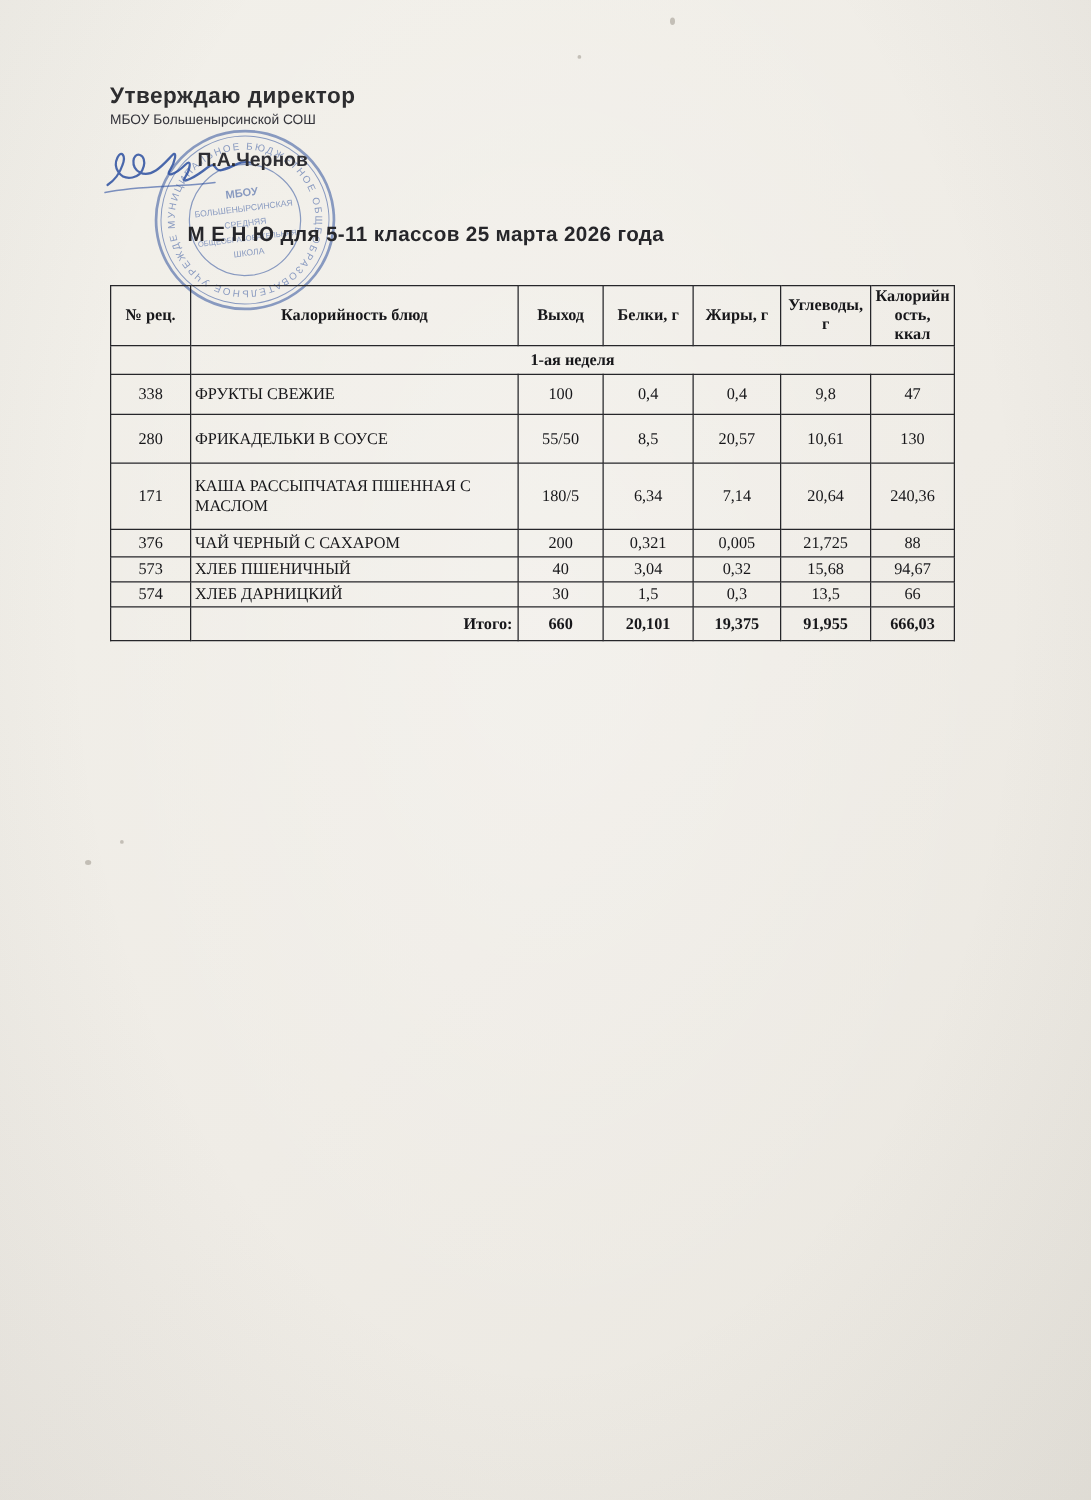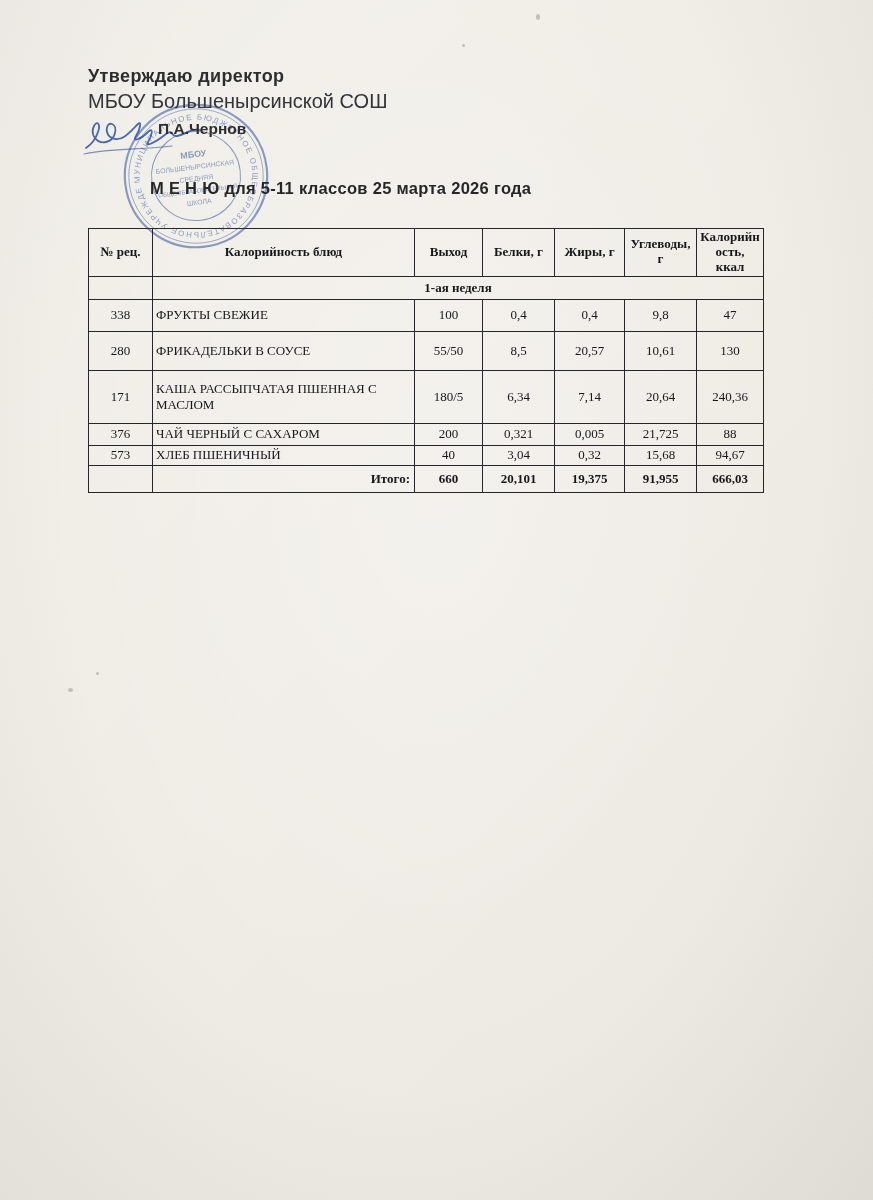--- a/index.html
+++ b/index.html
@@ -19,21 +19,21 @@
     background:radial-gradient(ellipse at 50% 40%,rgba(255,255,255,0.25) 0%,rgba(0,0,0,0) 60%,rgba(90,85,75,0.08) 100%);
   }
   .speck{position:absolute;border-radius:50%;background:#8b8679;opacity:.45;}
 
   .approve-line1{
     position:absolute;left:88px;top:66px;
     font-size:18px;letter-spacing:.4px;color:#2d2d2f;font-weight:bold;
   }
   .approve-line2{
     position:absolute;left:88px;top:90px;
-    font-size:20px;color:#33333a;
+    font-size:11px;color:#33333a;
   }
   .approver-name{
     position:absolute;left:158px;top:120px;
     font-size:15.5px;color:#2e2e33;font-weight:bold;
   }
   .signature{
     position:absolute;left:82px;top:104px;width:150px;height:60px;
   }
   .stamp{
     position:absolute;left:112px;top:92px;width:168px;height:168px;
@@ -182,20 +182,29 @@
       </tr>
       <tr class="r-573">
         <td class="num">573</td>
         <td class="name">ХЛЕБ ПШЕНИЧНЫЙ</td>
         <td class="val">40</td>
         <td class="val">3,04</td>
         <td class="val">0,32</td>
         <td class="val">15,68</td>
         <td class="val">94,67</td>
       </tr>
+      <tr class="r-574">
+        <td class="num">574</td>
+        <td class="name">ХЛЕБ ДАРНИЦКИЙ</td>
+        <td class="val">30</td>
+        <td class="val">1,5</td>
+        <td class="val">0,3</td>
+        <td class="val">13,5</td>
+        <td class="val">66</td>
+      </tr>
 
       <tr class="total">
         <td class="num"></td>
         <td class="name">Итого:</td>
         <td class="val">660</td>
         <td class="val">20,101</td>
         <td class="val">19,375</td>
         <td class="val">91,955</td>
         <td class="val">666,03</td>
       </tr>

